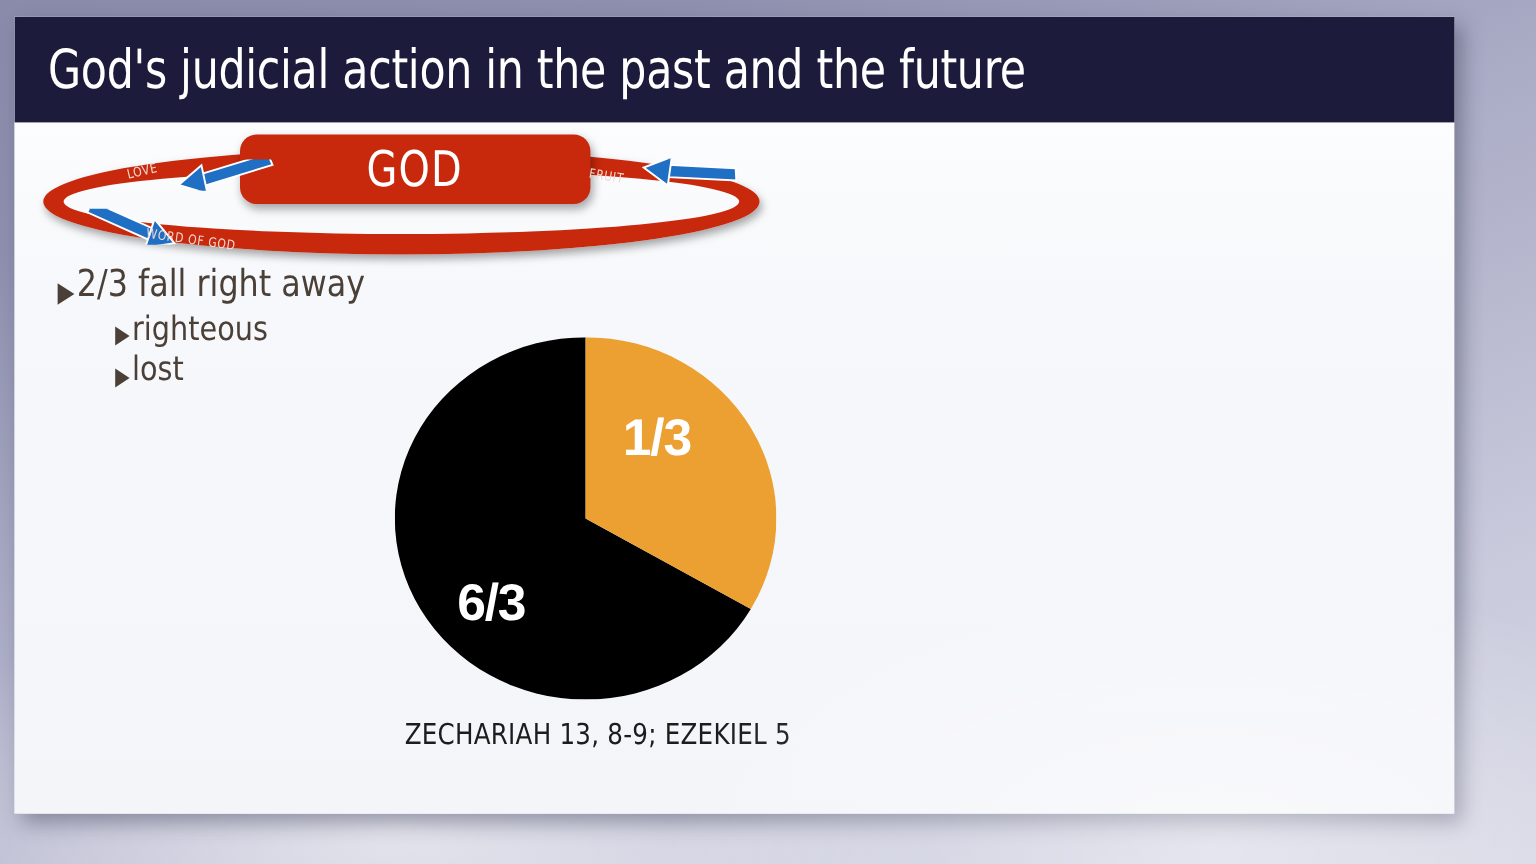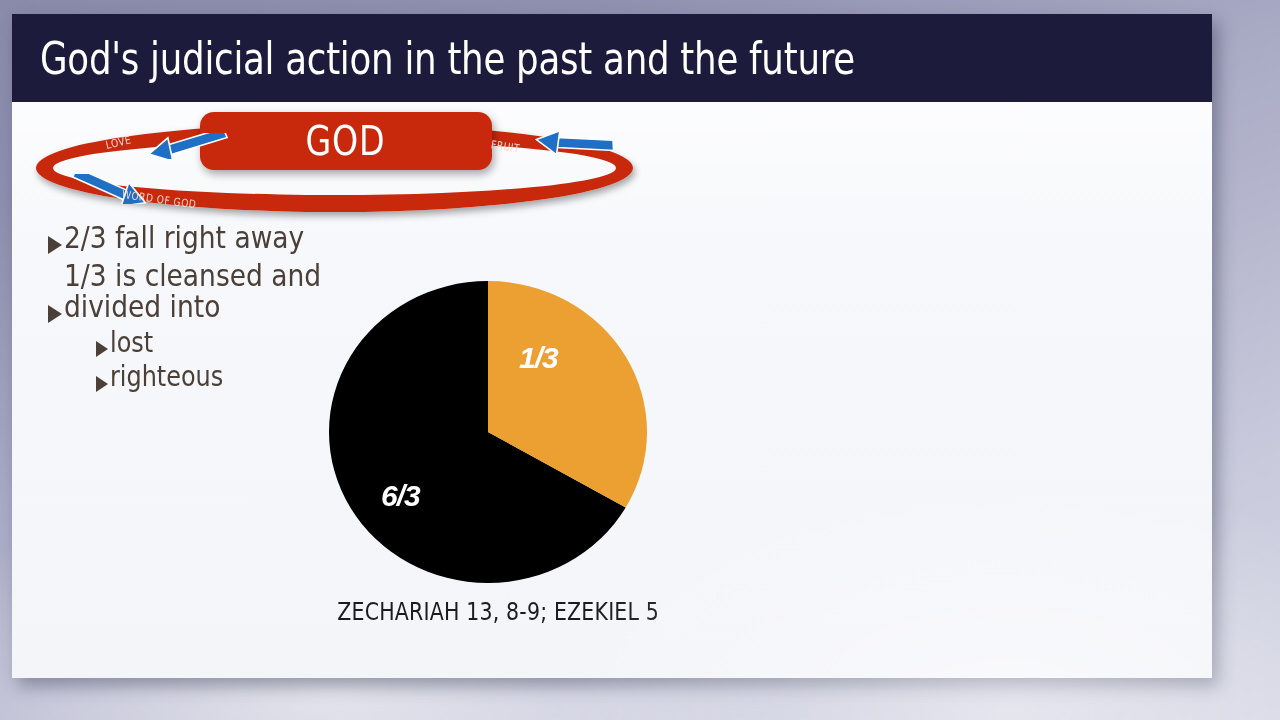--- a/index.html
+++ b/index.html
@@ -192,24 +192,23 @@
   .pie {
     position: absolute;
     left: 0; top: 0;
     width: 318px;
     height: 302px;
   }
   .pie-label {
     position: absolute;
     color: #ffffff;
     font-weight: bold;
-    font-size: 30px;
+    font-size: 43px;
     font-family: "Liberation Sans", sans-serif;
     letter-spacing: -1px;
-    font-style: italic;
   }
   .pie-label-one { left: 190px; top: 60px; }
   .pie-label-two { left:  52px; top: 198px; }
 
   .pie-caption {
     position: absolute;
     left: 317px;
     top: 496px;
     width: 330px;
     text-align: center;
@@ -268,33 +267,29 @@
         <div class="cycle-label label-word">WORD OF GOD</div>
       </div>
 
       <div class="bullets">
 
         <div class="bullet-row">
           <span class="tri"></span>
           <span class="bullet-text">2/3 fall right away</span>
         </div>
 
-        <div class="bullet-row">
-          <span class="tri"></span>
-          <span class="bullet-text">1/3 is cleansed and divided into</span>
+
+        <div class="bullet-row lvl2">
+          <span class="tri small"></span>
+          <span class="bullet-text small">righteous</span>
         </div>
 
         <div class="bullet-row lvl2">
           <span class="tri small"></span>
           <span class="bullet-text small">lost</span>
-        </div>
-
-        <div class="bullet-row lvl2">
-          <span class="tri small"></span>
-          <span class="bullet-text small">righteous</span>
         </div>
 
       </div>
 
       <div class="pie-wrap">
         <svg class="pie" viewBox="0 0 318 302">
 
           <path id="slice-two-thirds" d="M159 151 L296.70 226.50 A159 151 0 1 1 159.00 0.00 Z" fill="#000000"></path>
 
           <path id="slice-one-third" d="M159 151 L159.00 0.00 A159 151 0 0 1 296.70 226.50 Z" fill="#eda032"></path>

